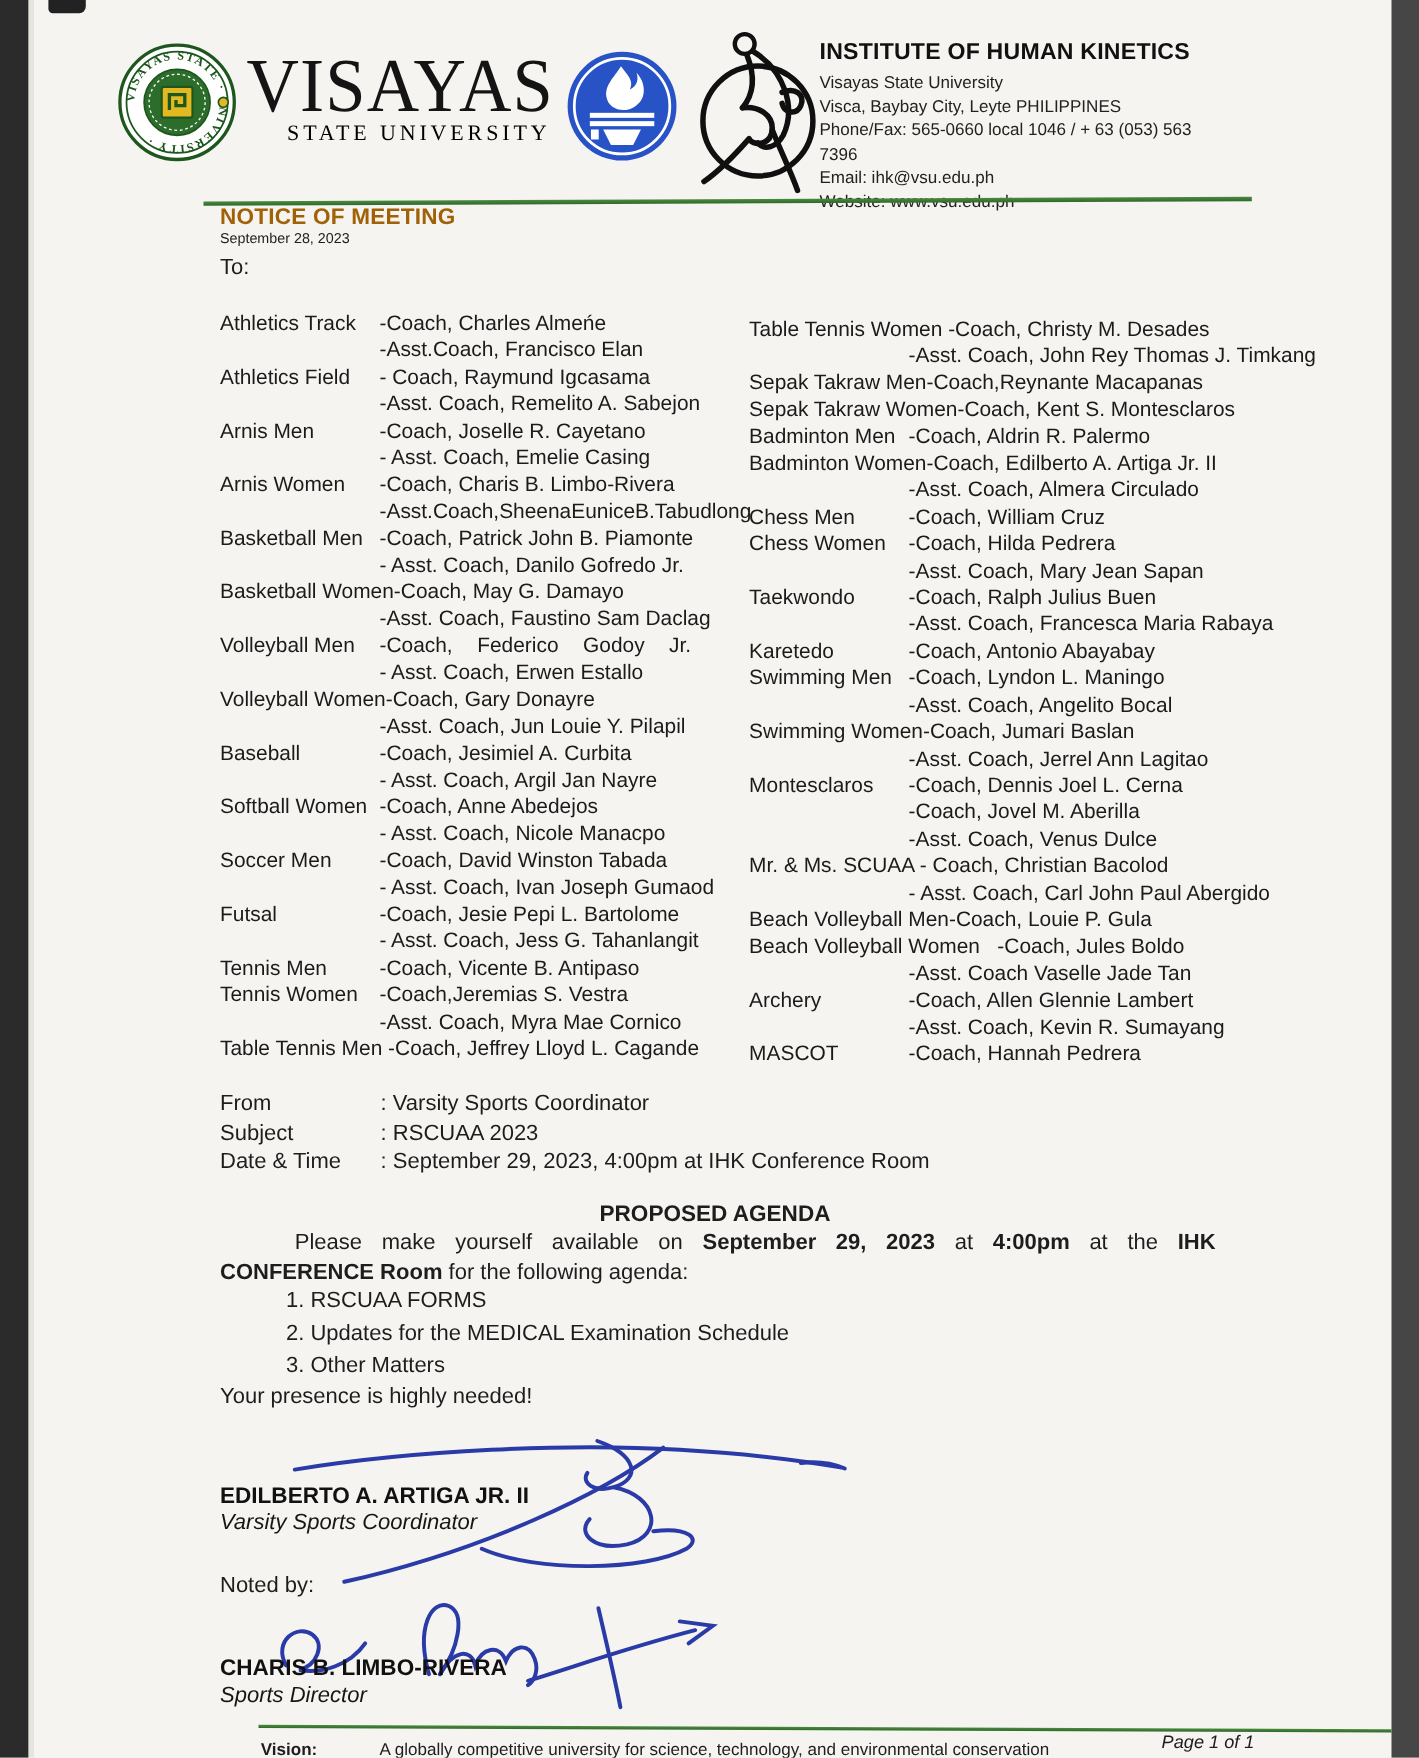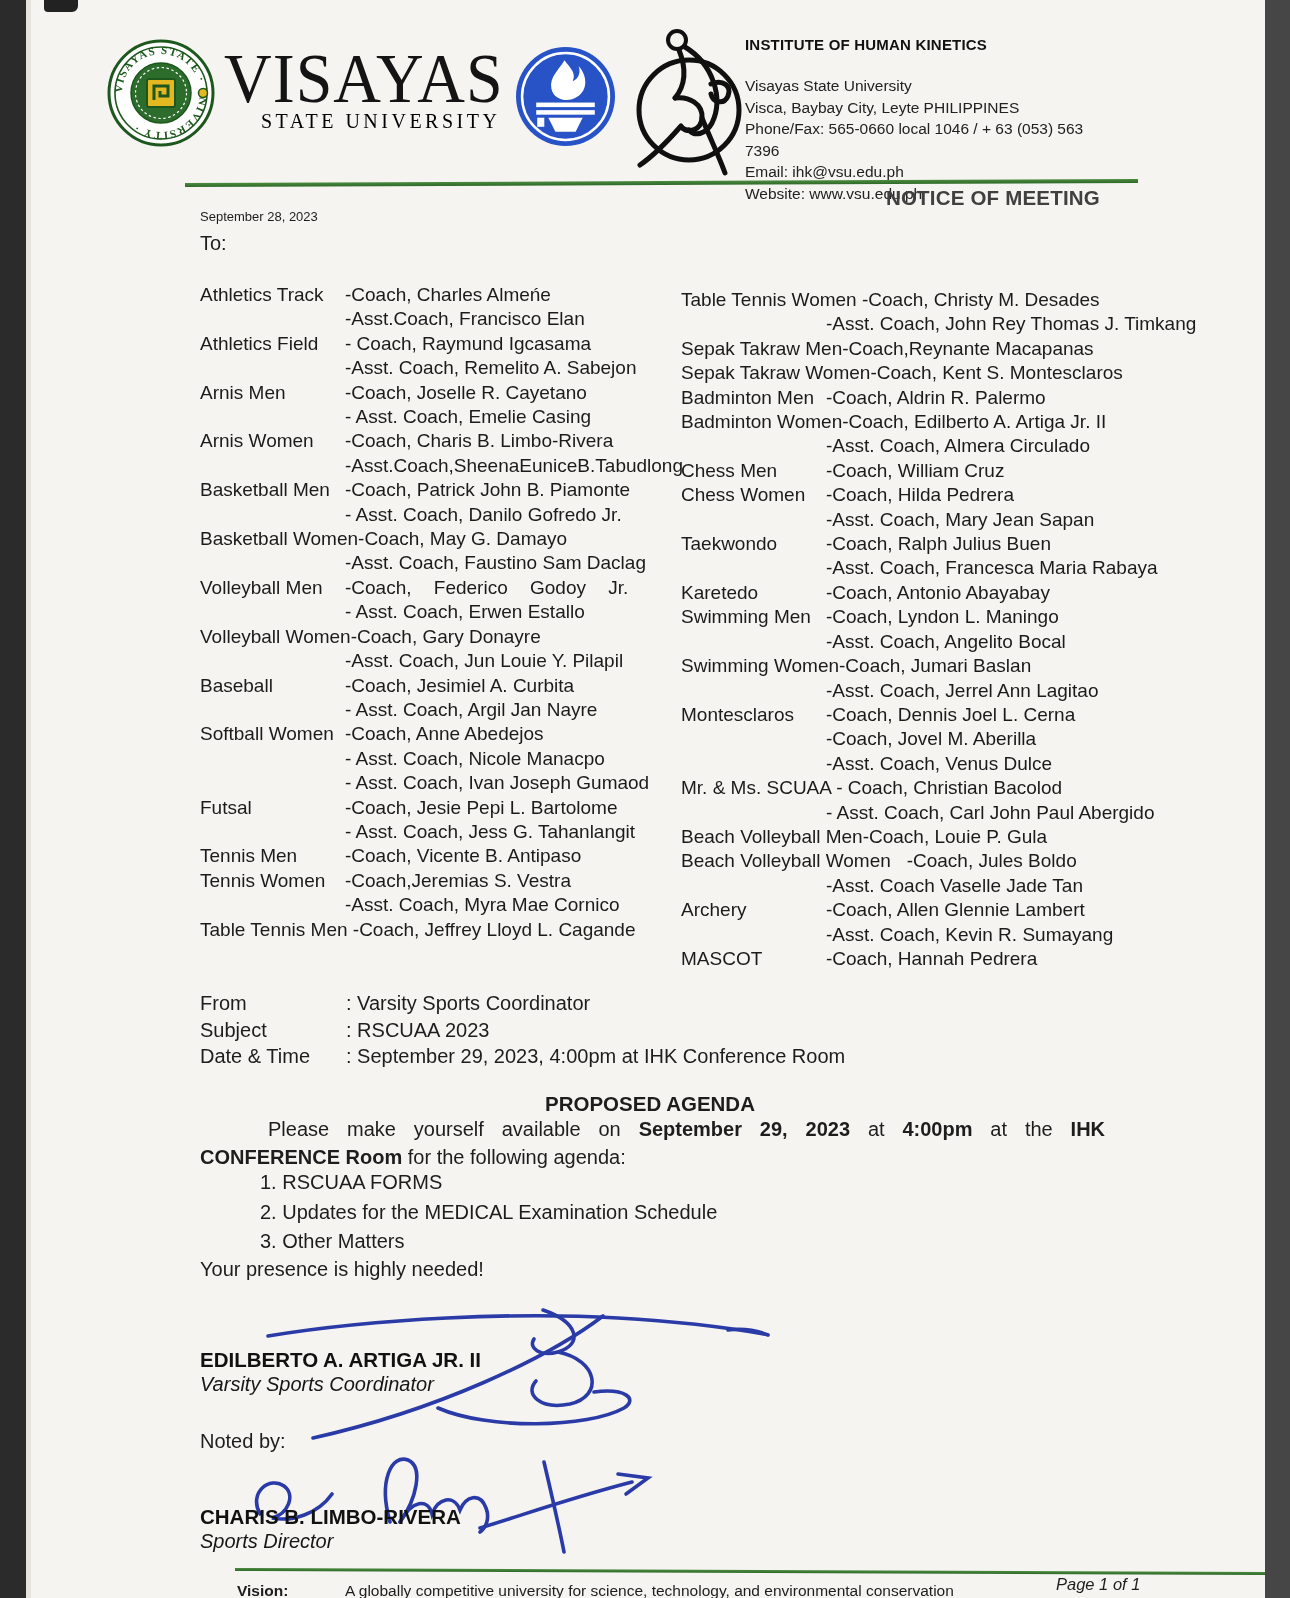--- a/index.html
+++ b/index.html
@@ -23,30 +23,30 @@
     font-family:"Liberation Serif", serif;font-size:66px;line-height:1;
     letter-spacing:1px;color:#141414;transform:scaleY(1.05);transform-origin:left top;
   }
   .wordmark-sub{
     position:absolute;left:261px;top:110px;
     font-family:"Liberation Serif", serif;font-size:20px;letter-spacing:3.5px;color:#000000;
   }
   .torch-logo{position:absolute;left:515px;top:46px;width:101px;height:101px;}
   .athlete-logo{position:absolute;left:627px;top:26px;width:120px;height:150px;}
   .inst-block{position:absolute;left:745px;top:36px;width:360px;}
-  .inst-name{font-size:15px;font-weight:bold;letter-spacing:.2px;color:#111;margin-bottom:22px;}
+  .inst-name{font-size:21px;font-weight:bold;letter-spacing:.2px;color:#111;margin-bottom:5px;}
   .addr-line{font-size:15.5px;line-height:21.5px;color:#222;}
 
   .rule-top{
     position:absolute;left:185px;top:181px;width:953px;height:3.5px;
     background:linear-gradient(#4c8a40,#2e6a28);transform:rotate(-0.25deg);
   }
   .doc-title{
-    position:absolute;left:200px;top:186px;width:900px;text-align:right;
-    font-size:20.5px;font-weight:bold;letter-spacing:.2px;color:#404040;
+    position:absolute;left:200px;top:186px;width:900px;text-align:left;
+    font-size:20.5px;font-weight:bold;letter-spacing:.2px;color:#a16207;
   }
   .date-line{position:absolute;left:200px;top:209px;font-size:13px;}
   .to-line{position:absolute;left:200px;top:232px;font-size:20px;}
 
   
   .col{position:absolute;top:283px;font-size:19px;line-height:24.4px;color:#1b1b1b;}
   .col-left{left:200px;width:470px;}
   .col-right{left:681px;top:288px;width:452px;}
   .r-row{display:flex;align-items:baseline;white-space:nowrap;}
   .r-label{flex:0 0 145px;}
@@ -215,20 +215,24 @@
     <div class="r-row r-indent">
       <span class="r-text">- Asst. Coach, Argil Jan Nayre</span>
     </div>
     <div class="r-row">
       <span class="r-label">Softball Women</span>
       <span class="r-text">-Coach, Anne Abedejos</span>
     </div>
     <div class="r-row r-indent">
       <span class="r-text">- Asst. Coach, Nicole Manacpo</span>
     </div>
+    <div class="r-row">
+      <span class="r-label">Soccer Men</span>
+      <span class="r-text">-Coach, David Winston Tabada</span>
+    </div>
     <div class="r-row r-indent">
       <span class="r-text">- Asst. Coach, Ivan Joseph Gumaod</span>
     </div>
     <div class="r-row">
       <span class="r-label">Futsal</span>
       <span class="r-text">-Coach, Jesie Pepi L. Bartolome</span>
     </div>
     <div class="r-row r-indent">
       <span class="r-text">- Asst. Coach, Jess G. Tahanlangit</span>
     </div>

